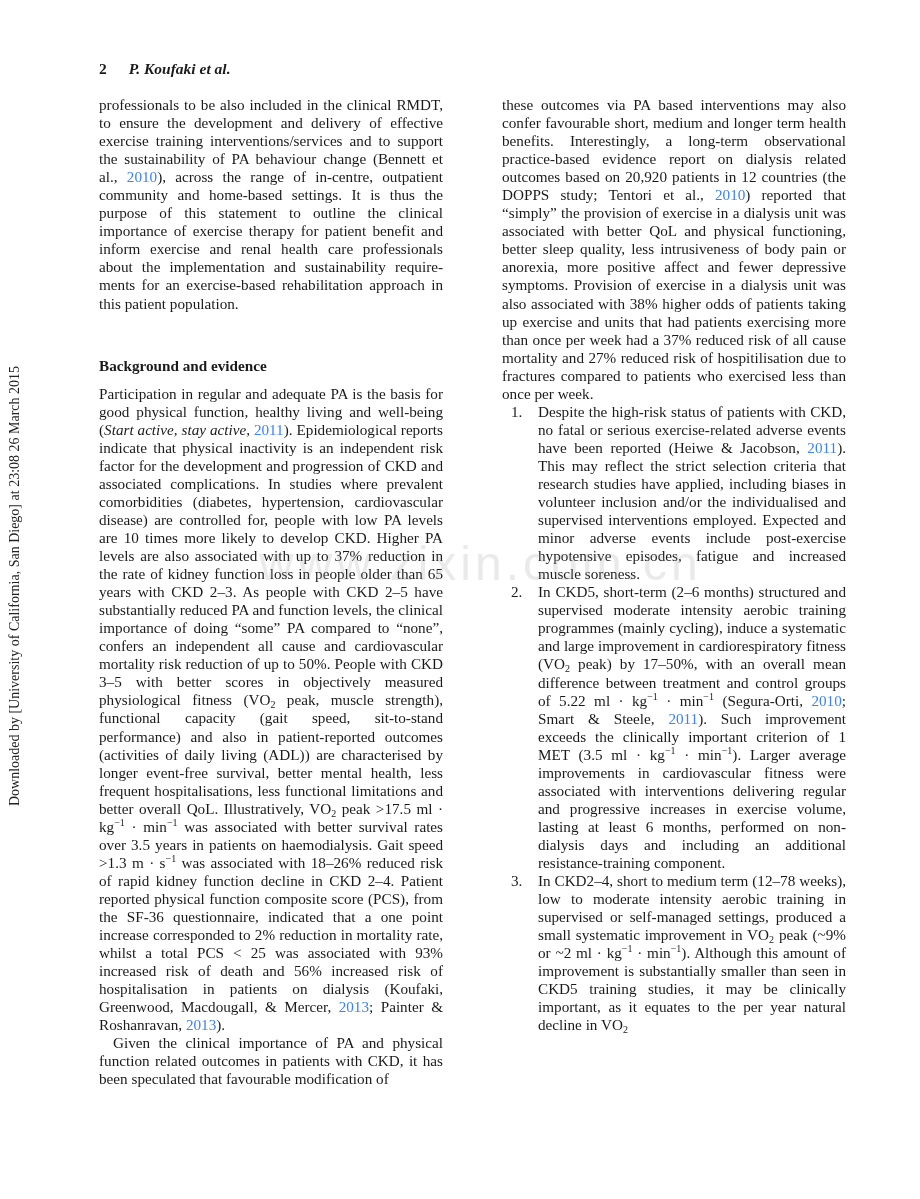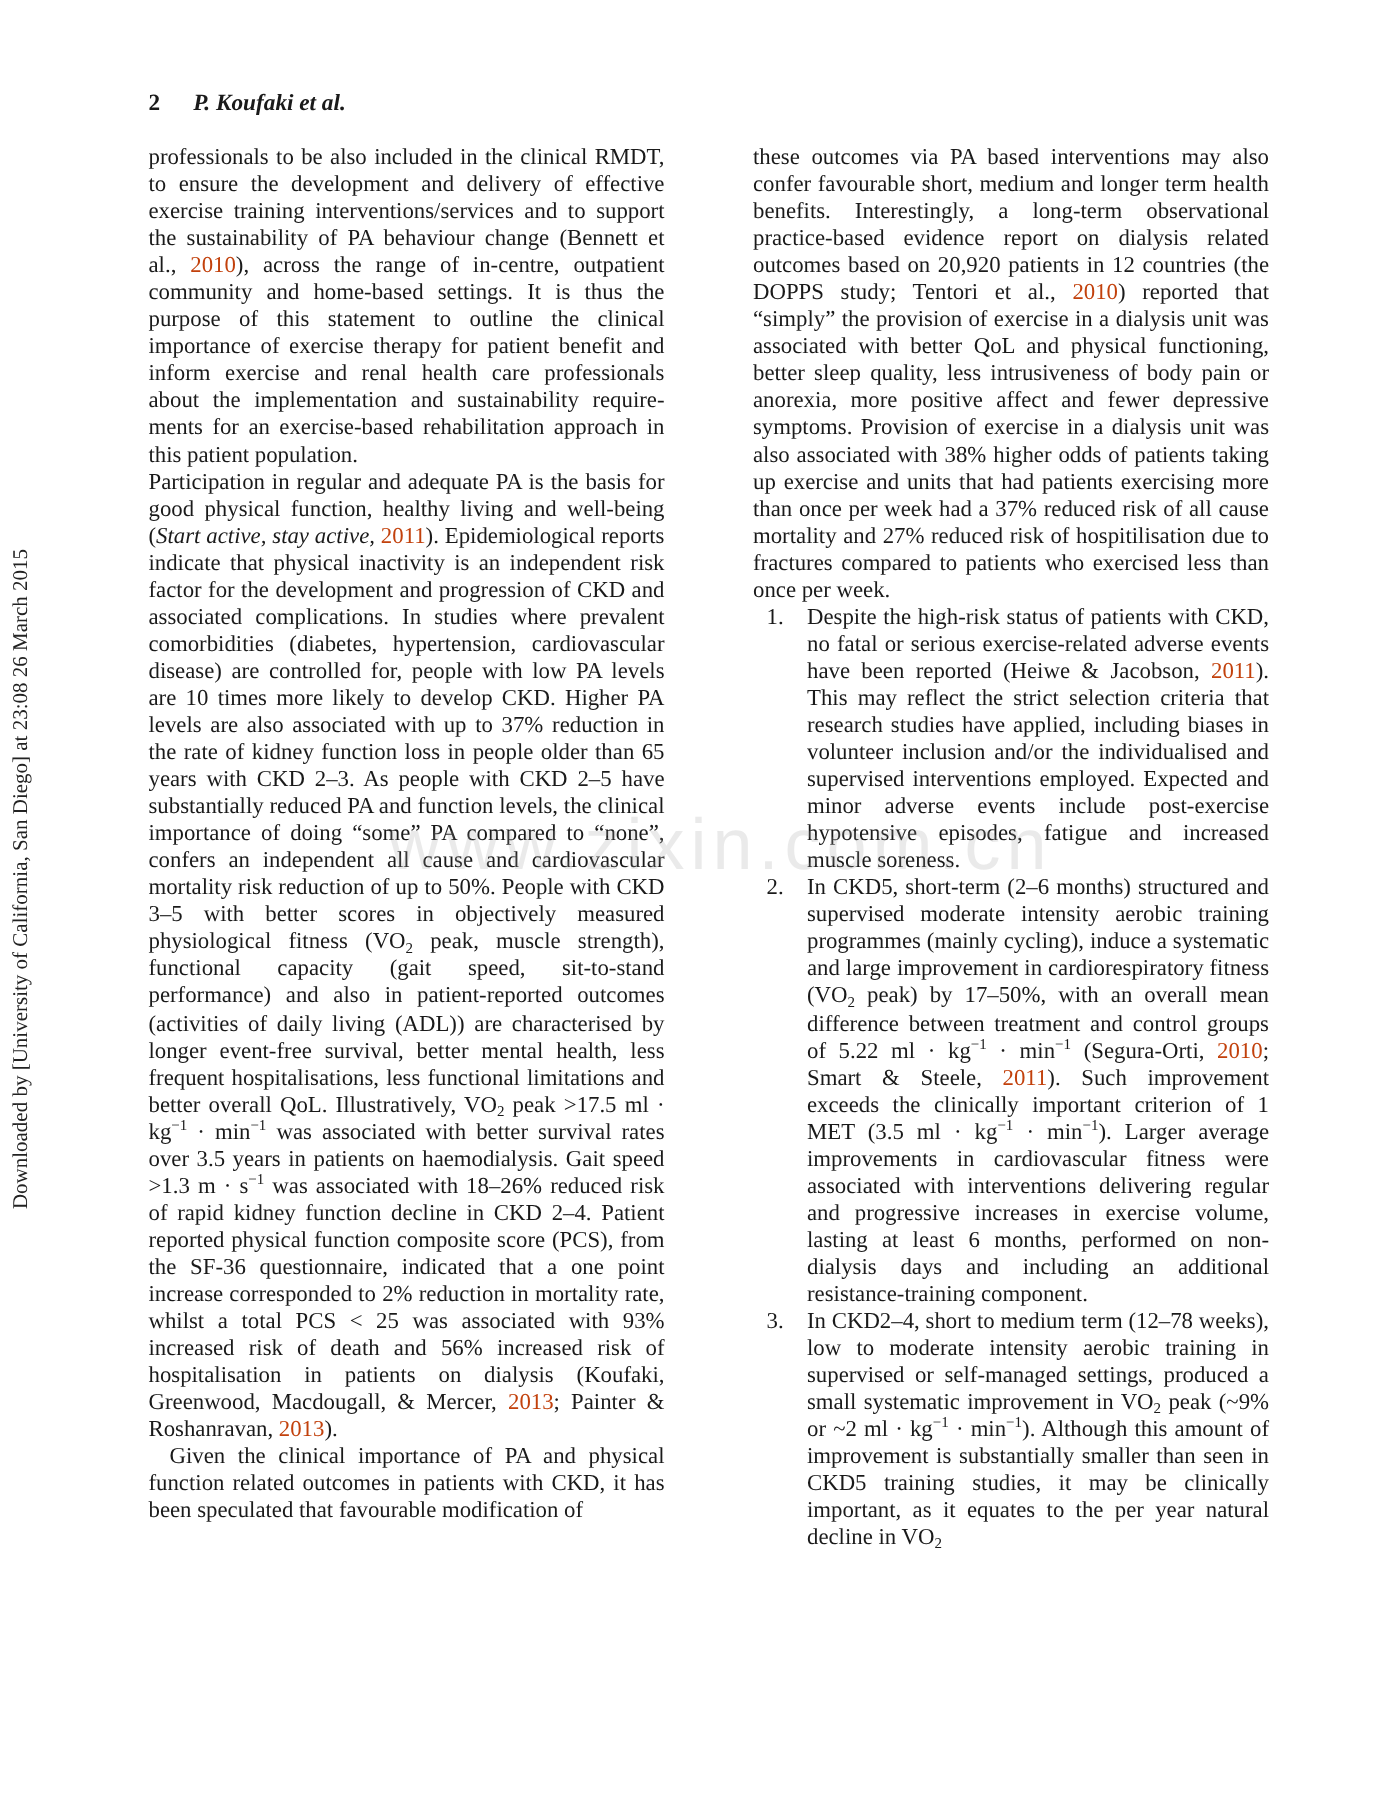--- a/index.html
+++ b/index.html
@@ -8,21 +8,21 @@
   .running-head { position:absolute; left:99px; top:60px; font-size:15.5px;font-weight:bold; }
   .running-head .pg { margin-right:22px; }
   .running-head .auth { font-style:italic; }
   .col { position:absolute; top:96px; width:344px; font-size:15.2px; line-height:18.05px;
          text-align:justify; hyphens:manual; }
   .col-left { left:99px; }
   .col-right { left:502px; }
   p { margin:0; }
   p.indent { text-indent:14px; }
   h2 { font-size:15.2px; font-weight:bold; margin:0; }
-  .link { color:#c2410c; }
+  .link { color:#3b82f6; }
   .it { font-style:italic; }
   sub { font-size:10px; vertical-align:-3px; line-height:0; }
   sup { font-size:10px; vertical-align:6px; line-height:0; }
   ol { margin:0; padding:0; list-style:none; }
   ol li { position:relative; padding-left:36px; }
   ol li .num { position:absolute; left:9px; top:0; }
   .side { position:absolute; left:-245px; top:578px; width:520px; transform:rotate(-90deg);
           font-size:14px; text-align:center; white-space:nowrap; color:#222; }
   .watermark { position:absolute; left:259px; top:536px; font-family:"Liberation Sans","DejaVu Sans",sans-serif;
                font-size:48px; color:rgba(160,160,160,0.22); letter-spacing:4px; white-space:nowrap; pointer-events:none; }
@@ -32,20 +32,21 @@
 
 <div class="running-head">
   <span class="pg">2</span><span class="auth">P. Koufaki et al.</span>
 </div>
 
 <div class="side">Downloaded by [University of California, San Diego] at 23:08 26 March 2015</div>
 
 <div class="col col-left">
   <p><span>professionals to be also included in the clinical RMDT, to ensure the development and delivery of effective exercise training interventions/services and to support the sustainability of PA behaviour change (Bennett et al., </span><span class="link">2010</span><span>), across the range of in-centre, outpatient community and home-based settings. It is thus the purpose of this statement to outline the clin­ical importance of exercise therapy for patient benefit and inform exercise and renal health care professionals about the implementation and sustainability require­ments for an exercise-based rehabilitation approach in this patient population.</span></p>
 
+  <h2 style="margin-top:44px;margin-bottom:10px;">Background and evidence</h2>
 
   <p><span>Participation in regular and adequate PA is the basis for good physical function, healthy living and well-being (</span><span class="it">Start active, stay active,</span><span> </span><span class="link">2011</span><span>). Epidemiological reports indicate that physical inac­tivity is an independent risk factor for the develop­ment and progression of CKD and associated complications. In studies where prevalent comorbid­ities (diabetes, hypertension, cardiovascular disease) are controlled for, people with low PA levels are 10 times more likely to develop CKD. Higher PA levels are also associated with up to 37% reduction in the rate of kidney function loss in people older than 65 years with CKD 2–3. As people with CKD 2–5 have substantially reduced PA and function levels, the clinical importance of doing “some” PA com­pared to “none”, confers an independent all cause and cardiovascular mortality risk reduction of up to 50%. People with CKD 3–5 with better scores in objectively measured physiological fitness (VO</span><sub>2</sub><span> peak, muscle strength), functional capacity (gait speed, sit-to-stand performance) and also in patient-reported outcomes (activities of daily living (ADL)) are characterised by longer event-free survi­val, better mental health, less frequent hospitalisa­tions, less functional limitations and better overall QoL. Illustratively, VO</span><sub>2</sub><span> peak &gt;17.5 ml · kg</span><sup>−1</sup><span> · min</span><sup>−1</sup><span> was associated with better survival rates over 3.5 years in patients on haemodialysis. Gait speed &gt;1.3 m · s</span><sup>−1</sup><span> was associated with 18–26% reduced risk of rapid kidney function decline in CKD 2–4. Patient reported physical function composite score (PCS), from the SF-36 questionnaire, indicated that a one point increase corresponded to 2% reduction in mortality rate, whilst a total PCS &lt; 25 was asso­ciated with 93% increased risk of death and 56% increased risk of hospitalisation in patients on dialy­sis (Koufaki, Greenwood, Macdougall, &amp; Mercer, </span><span class="link">2013</span><span>; Painter &amp; Roshanravan, </span><span class="link">2013</span><span>).</span></p>
 
   <p class="indent">Given the clinical importance of PA and physical function related outcomes in patients with CKD, it has been speculated that favourable modification of</p>
 </div>
 
 <div class="col col-right">
   <p><span>these outcomes via PA based interventions may also confer favourable short, medium and longer term health benefits. Interestingly, a long-term observa­tional practice-based evidence report on dialysis related outcomes based on 20,920 patients in 12 coun­tries (the DOPPS study; Tentori et al., </span><span class="link">2010</span><span>) reported that “simply” the provision of exercise in a dialysis unit was associated with better QoL and physical function­ing, better sleep quality, less intrusiveness of body pain or anorexia, more positive affect and fewer depressive symptoms. Provision of exercise in a dialysis unit was also associated with 38% higher odds of patients taking up exercise and units that had patients exercis­ing more than once per week had a 37% reduced risk of all cause mortality and 27% reduced risk of hospiti­lisation due to fractures compared to patients who exercised less than once per week.</span></p>
 
 

